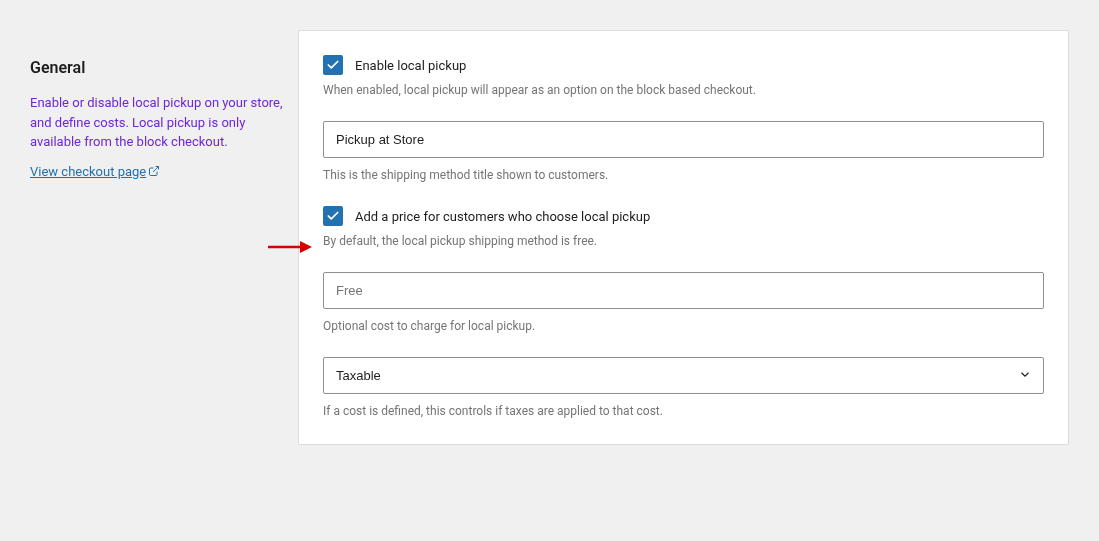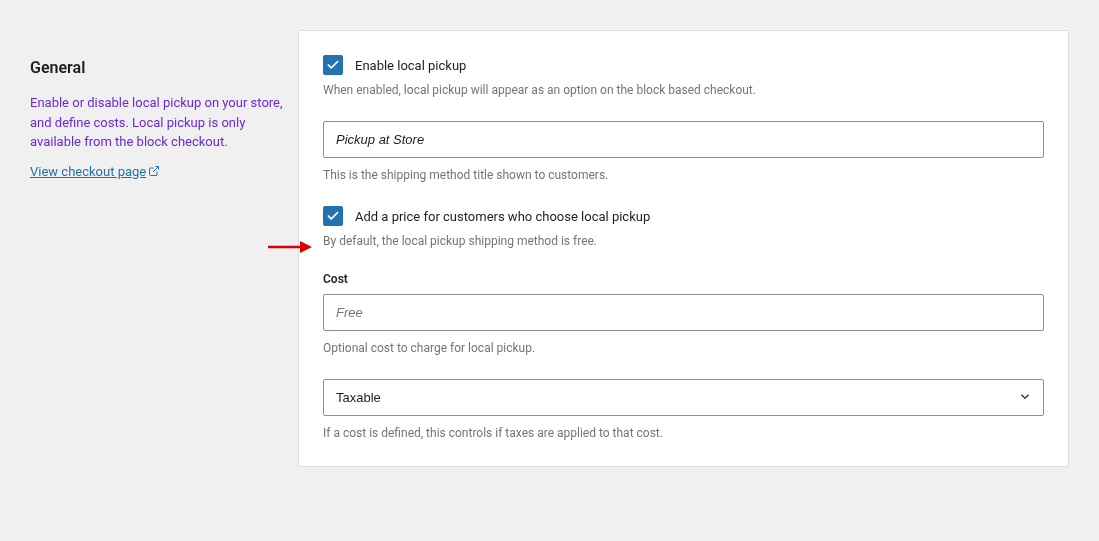--- a/index.html
+++ b/index.html
@@ -88,21 +88,20 @@
     }
     .text-input {
       width: 100%;
       padding: 10px 12px;
       border: 1px solid #8c8f94;
       border-radius: 2px;
       font-size: 13px;
       color: #1e1e1e;
       margin-bottom: 8px;
       background: #fff;
-      font-style: italic;
     }
     .text-input::placeholder { color: #757575; }
     .select-wrap {
       position: relative;
       margin-bottom: 8px;
     }
     .select {
       width: 100%;
       padding: 10px 32px 10px 12px;
       border: 1px solid #8c8f94;
@@ -157,21 +156,20 @@
     <div class="field-row">
       <div class="checkbox">
         <svg width="14" height="14" viewBox="0 0 24 24" fill="none" stroke="#fff" stroke-width="3" stroke-linecap="round" stroke-linejoin="round">
             <polyline points="20 6 9 17 4 12"></polyline>
           </svg>
       </div>
       <span class="check-label">Add a price for customers who choose local pickup</span>
     </div>
     <div class="help-text">By default, the local pickup shipping method is free.</div>
 
-    <label class="label">Cost</label>
     <input type="text" class="text-input" placeholder="Free" style="">
     <div class="help-text">Optional cost to charge for local pickup.</div>
 
     <div class="select-wrap">
       <select class="select">
         <option>Taxable</option>
       </select>
       <span class="select-arrow">
         <svg width="14" height="14" viewBox="0 0 24 24" fill="none" stroke="#1e1e1e" stroke-width="2">
             <polyline points="6 9 12 15 18 9"></polyline>

